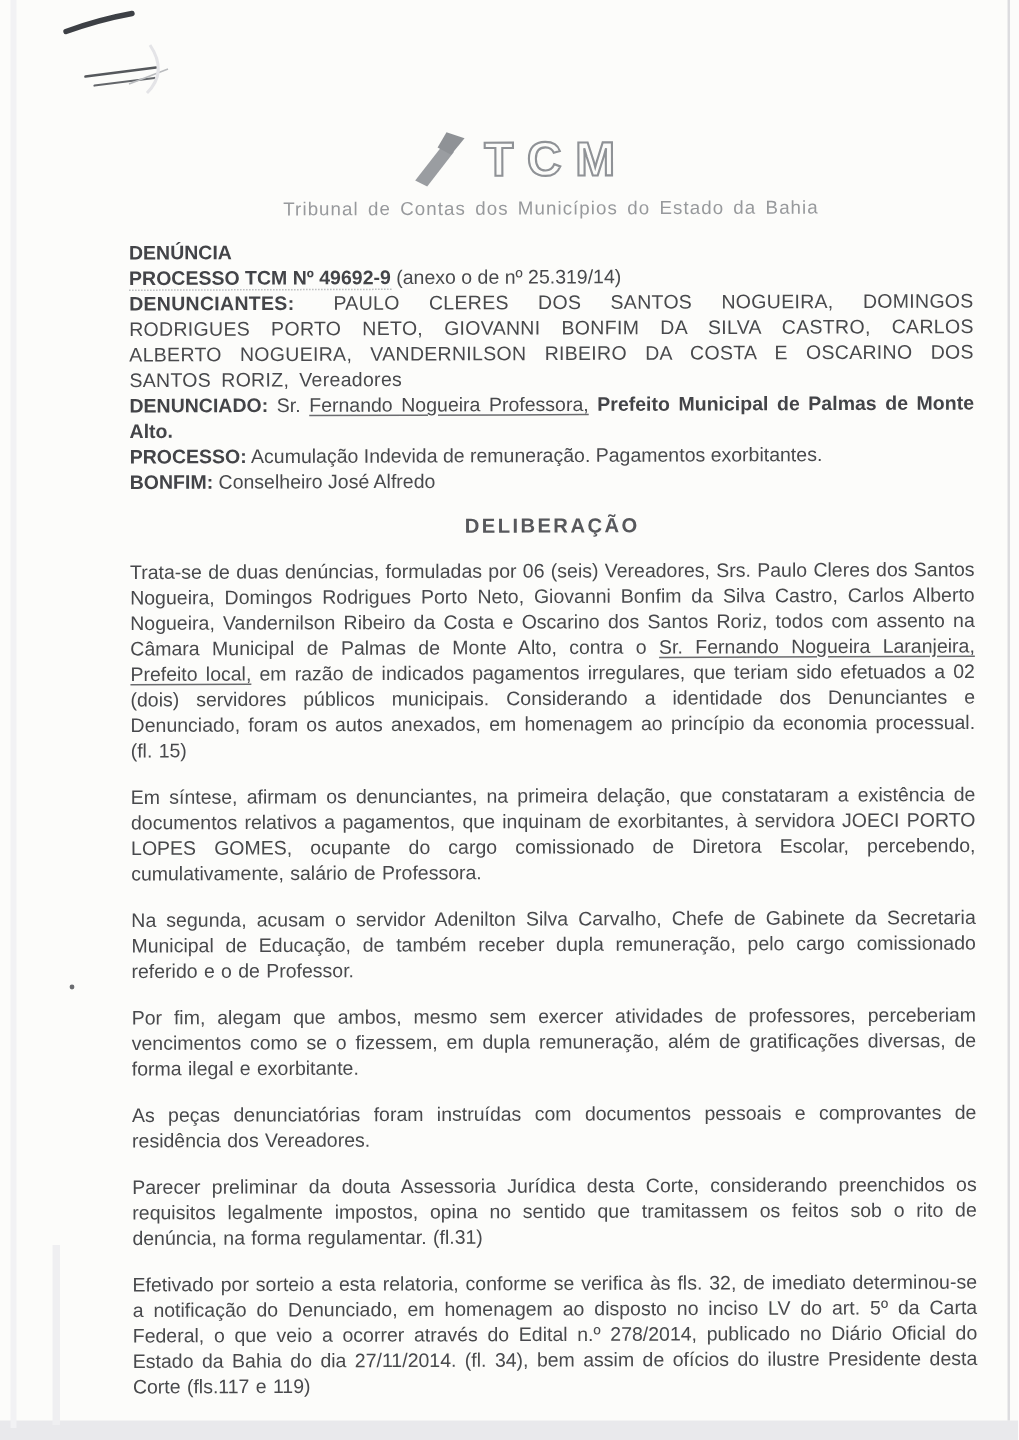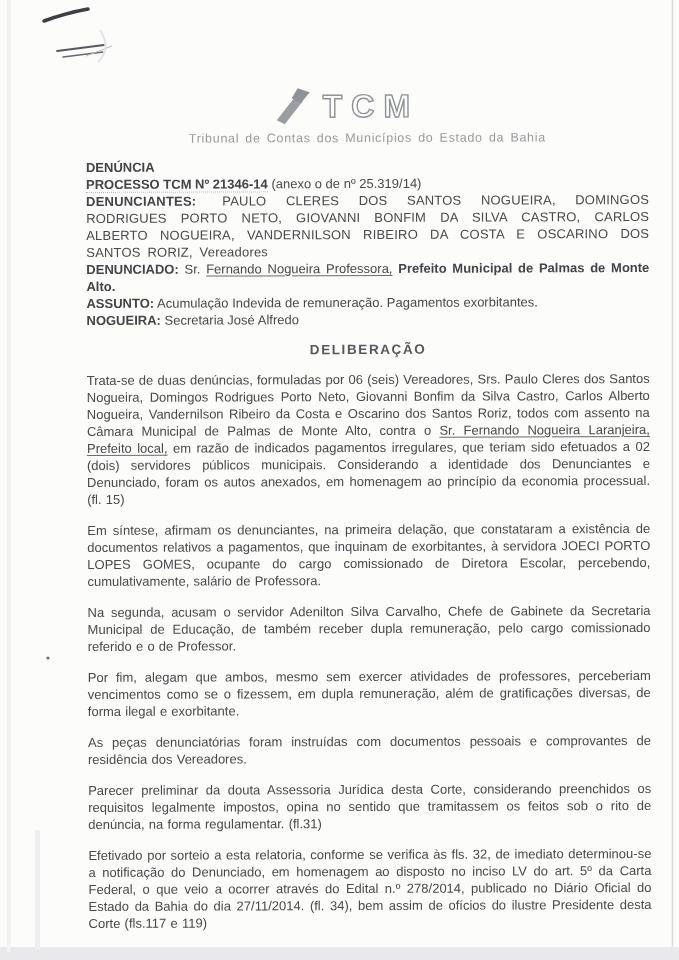--- a/index.html
+++ b/index.html
@@ -76,25 +76,25 @@
       <svg class="logo-svg" width="206" height="42" viewBox="0 0 206 42">
         <path d="M12,36 L30,13 L38,17 L20,40 Z" fill="#9a9da1"></path>
         <path d="M33,4 L45,8 L36,19 L27,14 Z" fill="#8f9296"></path>
         <text x="58" y="33" font-family="Liberation Sans, sans-serif" font-size="32" font-weight="bold" letter-spacing="9" fill="none" stroke="#8f9296" stroke-width="1.4">TCM</text>
       </svg>
       <div class="subtitle">Tribunal de Contas dos Municípios do Estado da Bahia</div>
     </div>
 
     <div class="meta">
       <p><b>DENÚNCIA</b></p>
-      <p><b class="dotted-u">PROCESSO TCM Nº 21346-14</b><span> (anexo o de nº 25.319/14)</span></p>
+      <p><b class="dotted-u">PROCESSO TCM Nº 49692-9</b><span> (anexo o de nº 25.319/14)</span></p>
       <p class="caps"><b>DENUNCIANTES:</b><span class="gap"></span><span>PAULO CLERES DOS SANTOS NOGUEIRA, DOMINGOS RODRIGUES PORTO NETO, GIOVANNI BONFIM DA SILVA CASTRO, CARLOS ALBERTO NOGUEIRA, VANDERNILSON RIBEIRO DA COSTA E OSCARINO DOS SANTOS RORIZ, Vereadores</span></p>
       <p><b>DENUNCIADO:</b><span> Sr. </span><span class="u">Fernando Nogueira Professora,</span><b> Prefeito Municipal de Palmas de Monte Alto.</b></p>
-      <p><b>ASSUNTO:</b><span> Acumulação Indevida de remuneração. Pagamentos exorbitantes.</span></p>
-      <p><b>NOGUEIRA:</b><span> Secretaria José Alfredo</span></p>
+      <p><b>PROCESSO:</b><span> Acumulação Indevida de remuneração. Pagamentos exorbitantes.</span></p>
+      <p><b>BONFIM:</b><span> Conselheiro José Alfredo</span></p>
     </div>
 
     <div class="title">DELIBERAÇÃO</div>
 
     <div class="bodytext">
       <p><span>Trata-se de duas denúncias,  formuladas por 06 (seis) Vereadores, Srs. Paulo Cleres dos Santos Nogueira, Domingos Rodrigues Porto Neto, Giovanni Bonfim da Silva Castro, Carlos Alberto Nogueira, Vandernilson Ribeiro da Costa e Oscarino dos Santos Roriz, todos com assento na Câmara Municipal de Palmas de Monte Alto, contra o </span><span class="u">Sr. Fernando Nogueira Laranjeira, Prefeito local,</span><span> em razão de indicados pagamentos irregulares, que teriam sido efetuados a 02 (dois) servidores públicos municipais. Considerando a identidade dos Denunciantes e Denunciado, foram os autos anexados, em homenagem ao princípio da economia processual. (fl. 15)</span></p>
       <p>Em síntese, afirmam os denunciantes, na primeira delação, que constataram a existência de documentos relativos a pagamentos, que inquinam de exorbitantes, à servidora JOECI PORTO LOPES GOMES, ocupante do cargo comissionado de Diretora Escolar, percebendo, cumulativamente, salário de Professora.</p>
       <p>Na segunda, acusam o servidor Adenilton Silva Carvalho, Chefe de Gabinete da Secretaria Municipal de Educação, de também receber dupla remuneração, pelo cargo comissionado referido e o de Professor.</p>
       <p>Por fim, alegam que ambos, mesmo sem exercer atividades de professores,  perceberiam vencimentos como se o fizessem, em dupla remuneração, além de gratificações diversas, de forma ilegal e exorbitante.</p>
       <p>As peças denunciatórias foram instruídas com documentos pessoais e comprovantes de residência dos Vereadores.</p>

